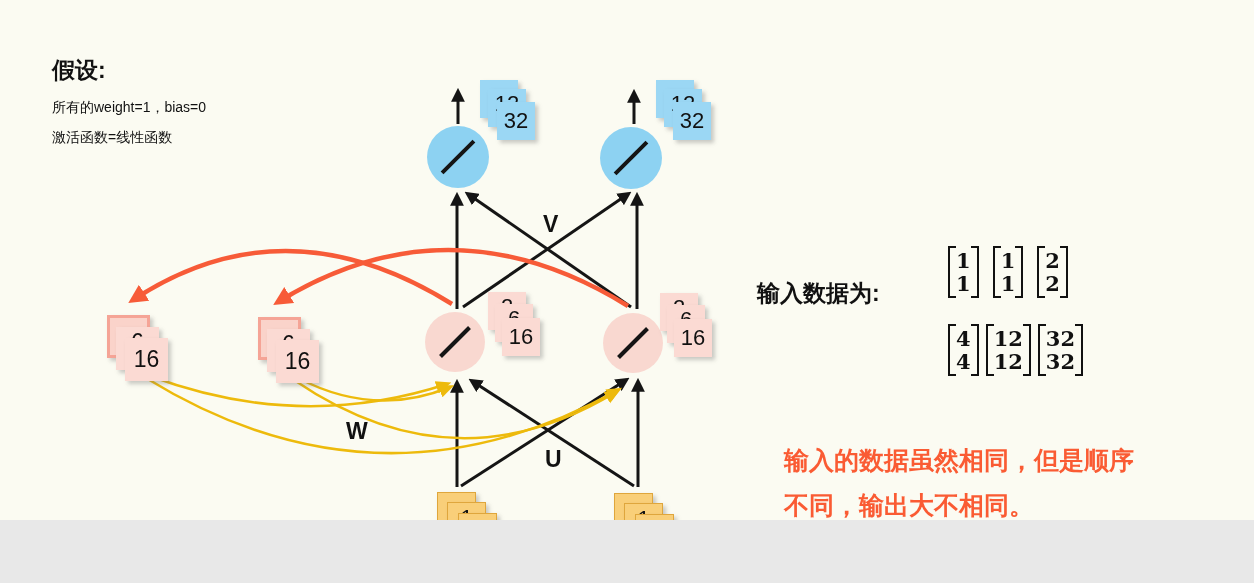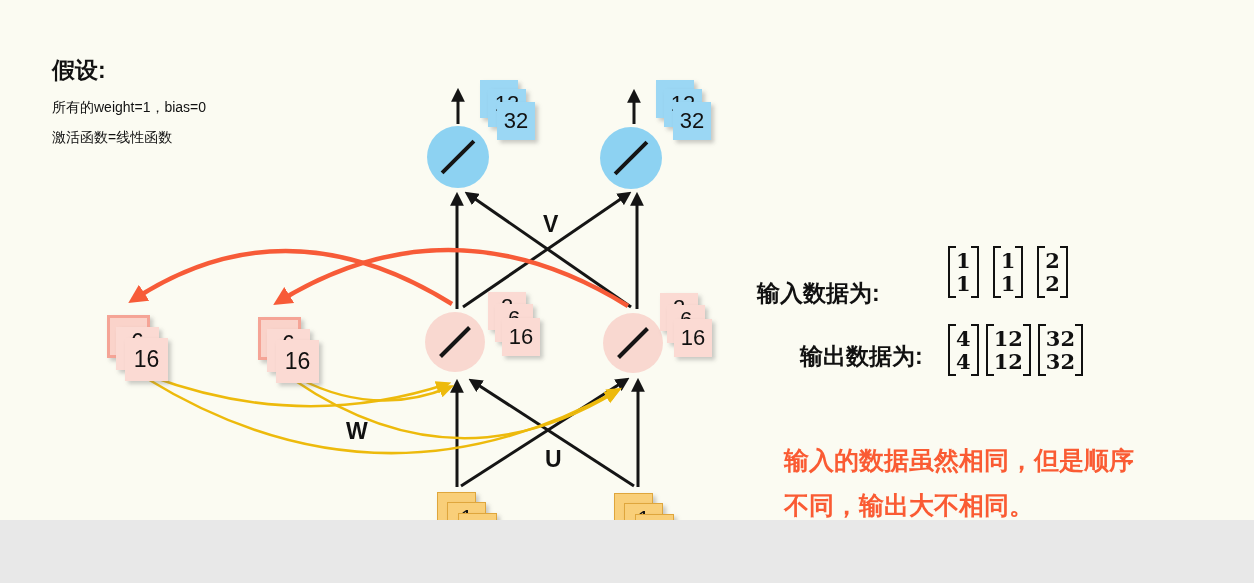--- a/index.html
+++ b/index.html
@@ -209,21 +209,20 @@
     <div class="matrix">
       <span>1</span>
       <span>1</span>
     </div>
     <div class="matrix">
       <span>2</span>
       <span>2</span>
     </div>
   </div>
 
-  <div class="io-label" style="left:800px;top:341px;">输出数据为:</div>
   <div class="mat-row" style="left:948px;top:324px;gap:7px;">
     <div class="matrix">
       <span>4</span>
       <span>4</span>
     </div>
     <div class="matrix">
       <span>12</span>
       <span>12</span>
     </div>
     <div class="matrix">

